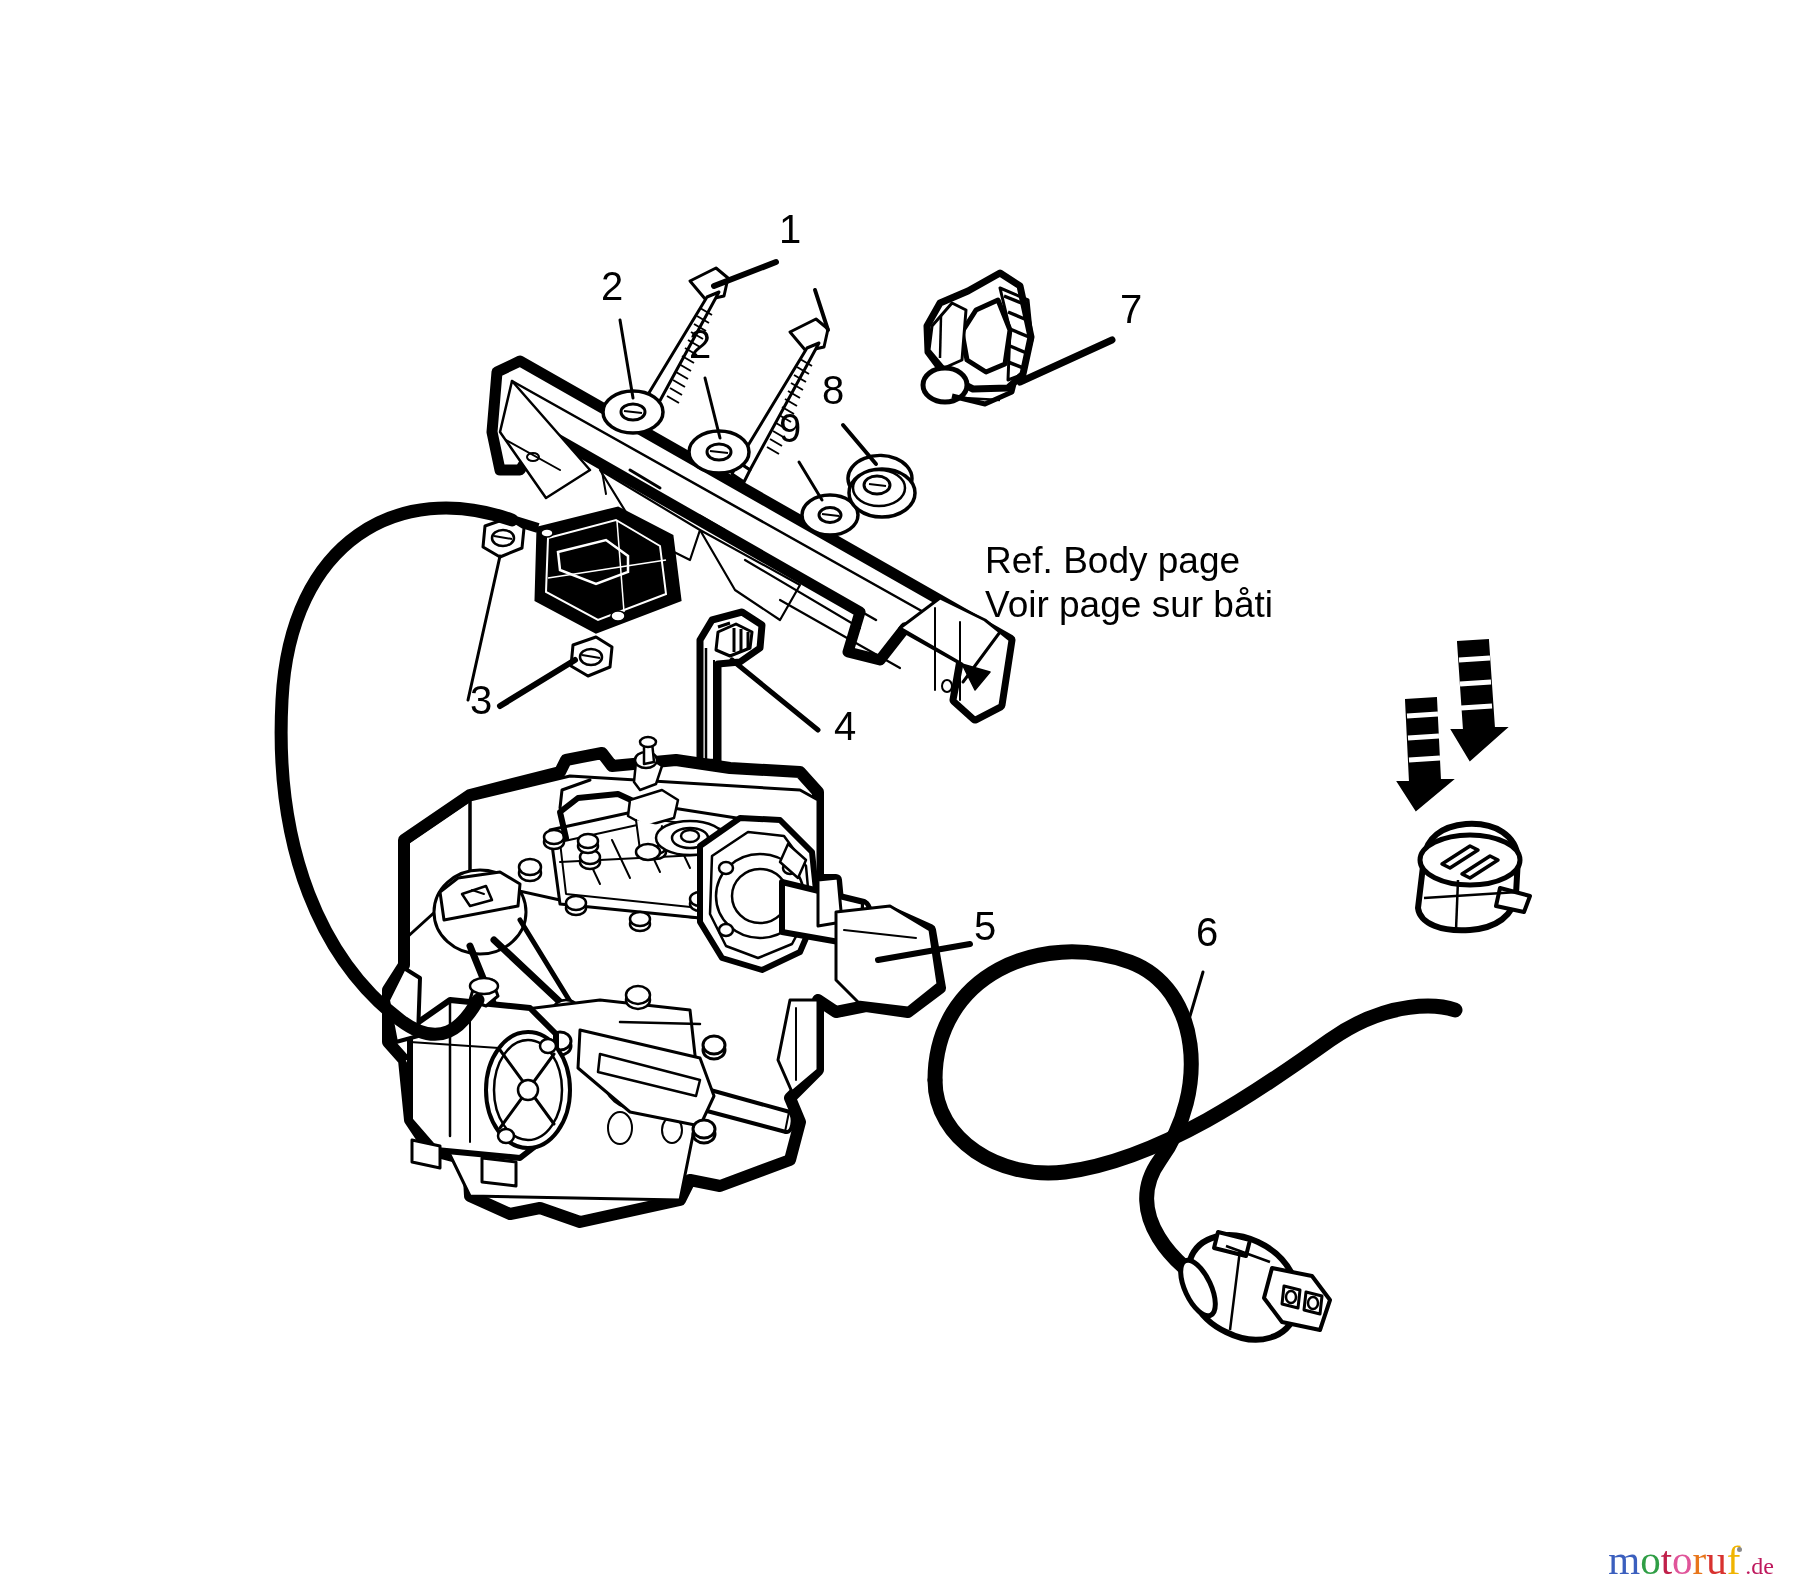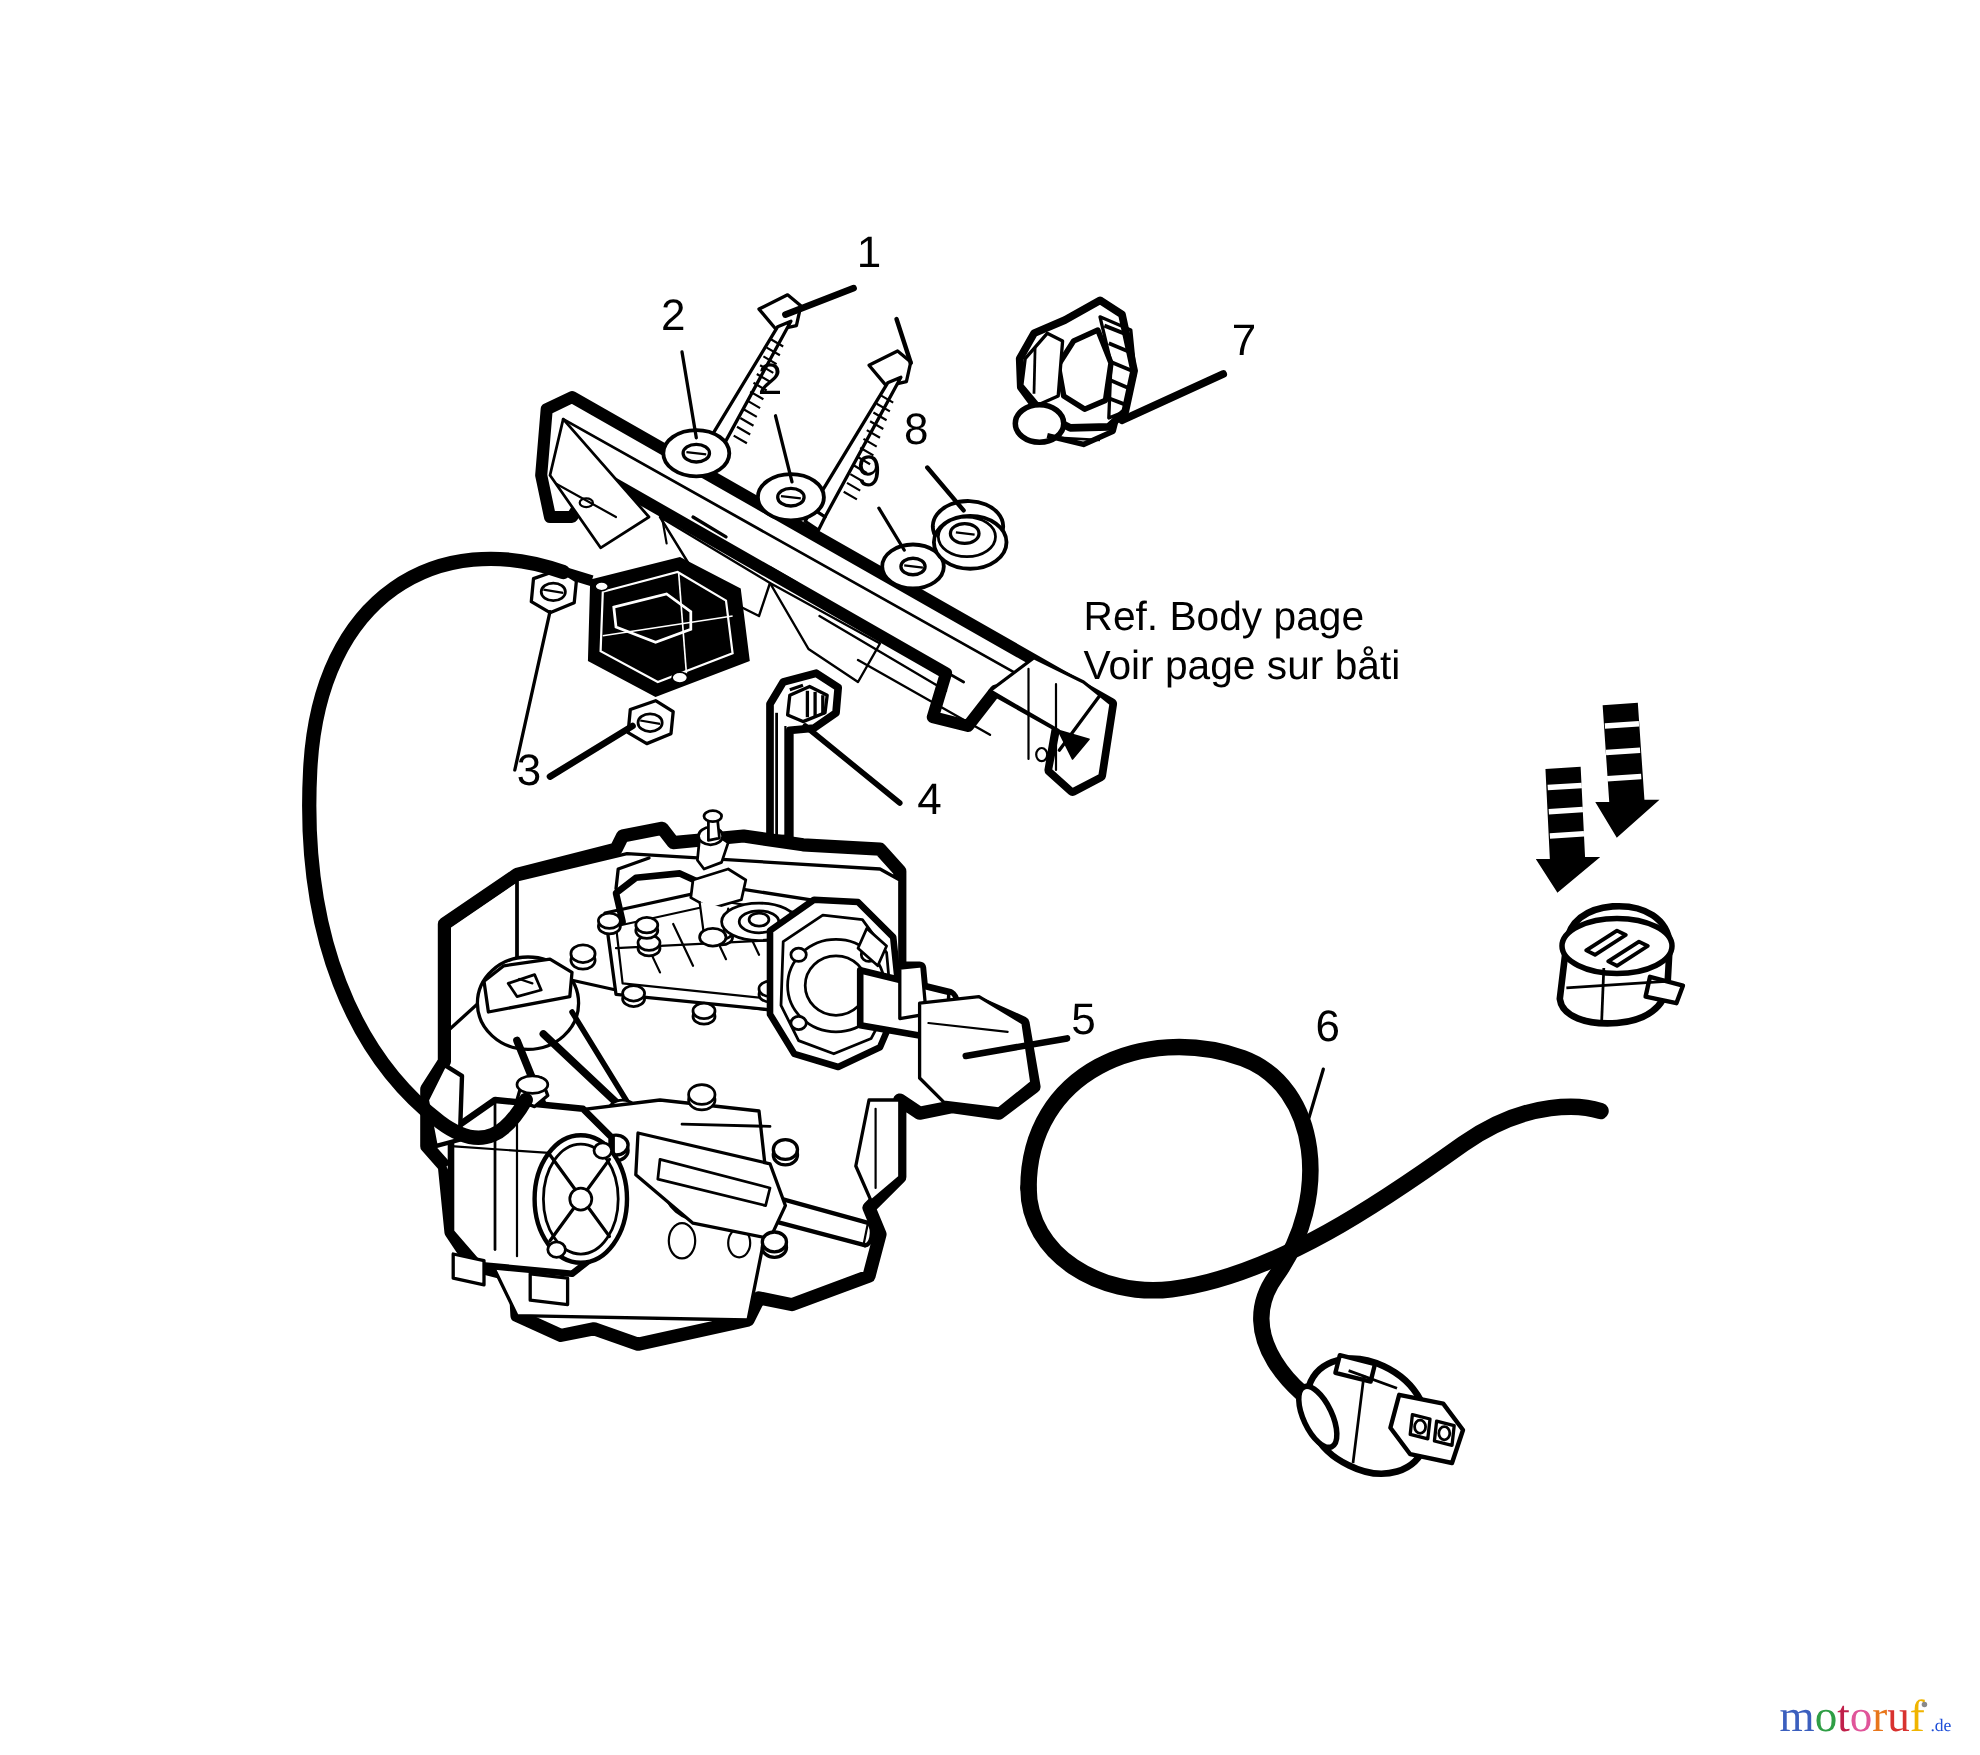--- a/index.html
+++ b/index.html
@@ -46,22 +46,22 @@
     right: 26px;
     bottom: 14px;
     font-family: "Liberation Serif", serif;
     font-size: 41px;
     letter-spacing: 0px;
     line-height: 1;
     white-space: nowrap;
     user-select: none;
   }
   #watermark .wm-de {
-    font-size: 16px;
-    color: #1d4ed8;
+    font-size: 24px;
+    color: #be185d;
     vertical-align: baseline;
   }
   #watermark .dot {
     display: inline-block;
     width: 5px;
     height: 5px;
     border-radius: 50%;
     background: #8a8a8a;
     position: relative;
     top: -22px;

